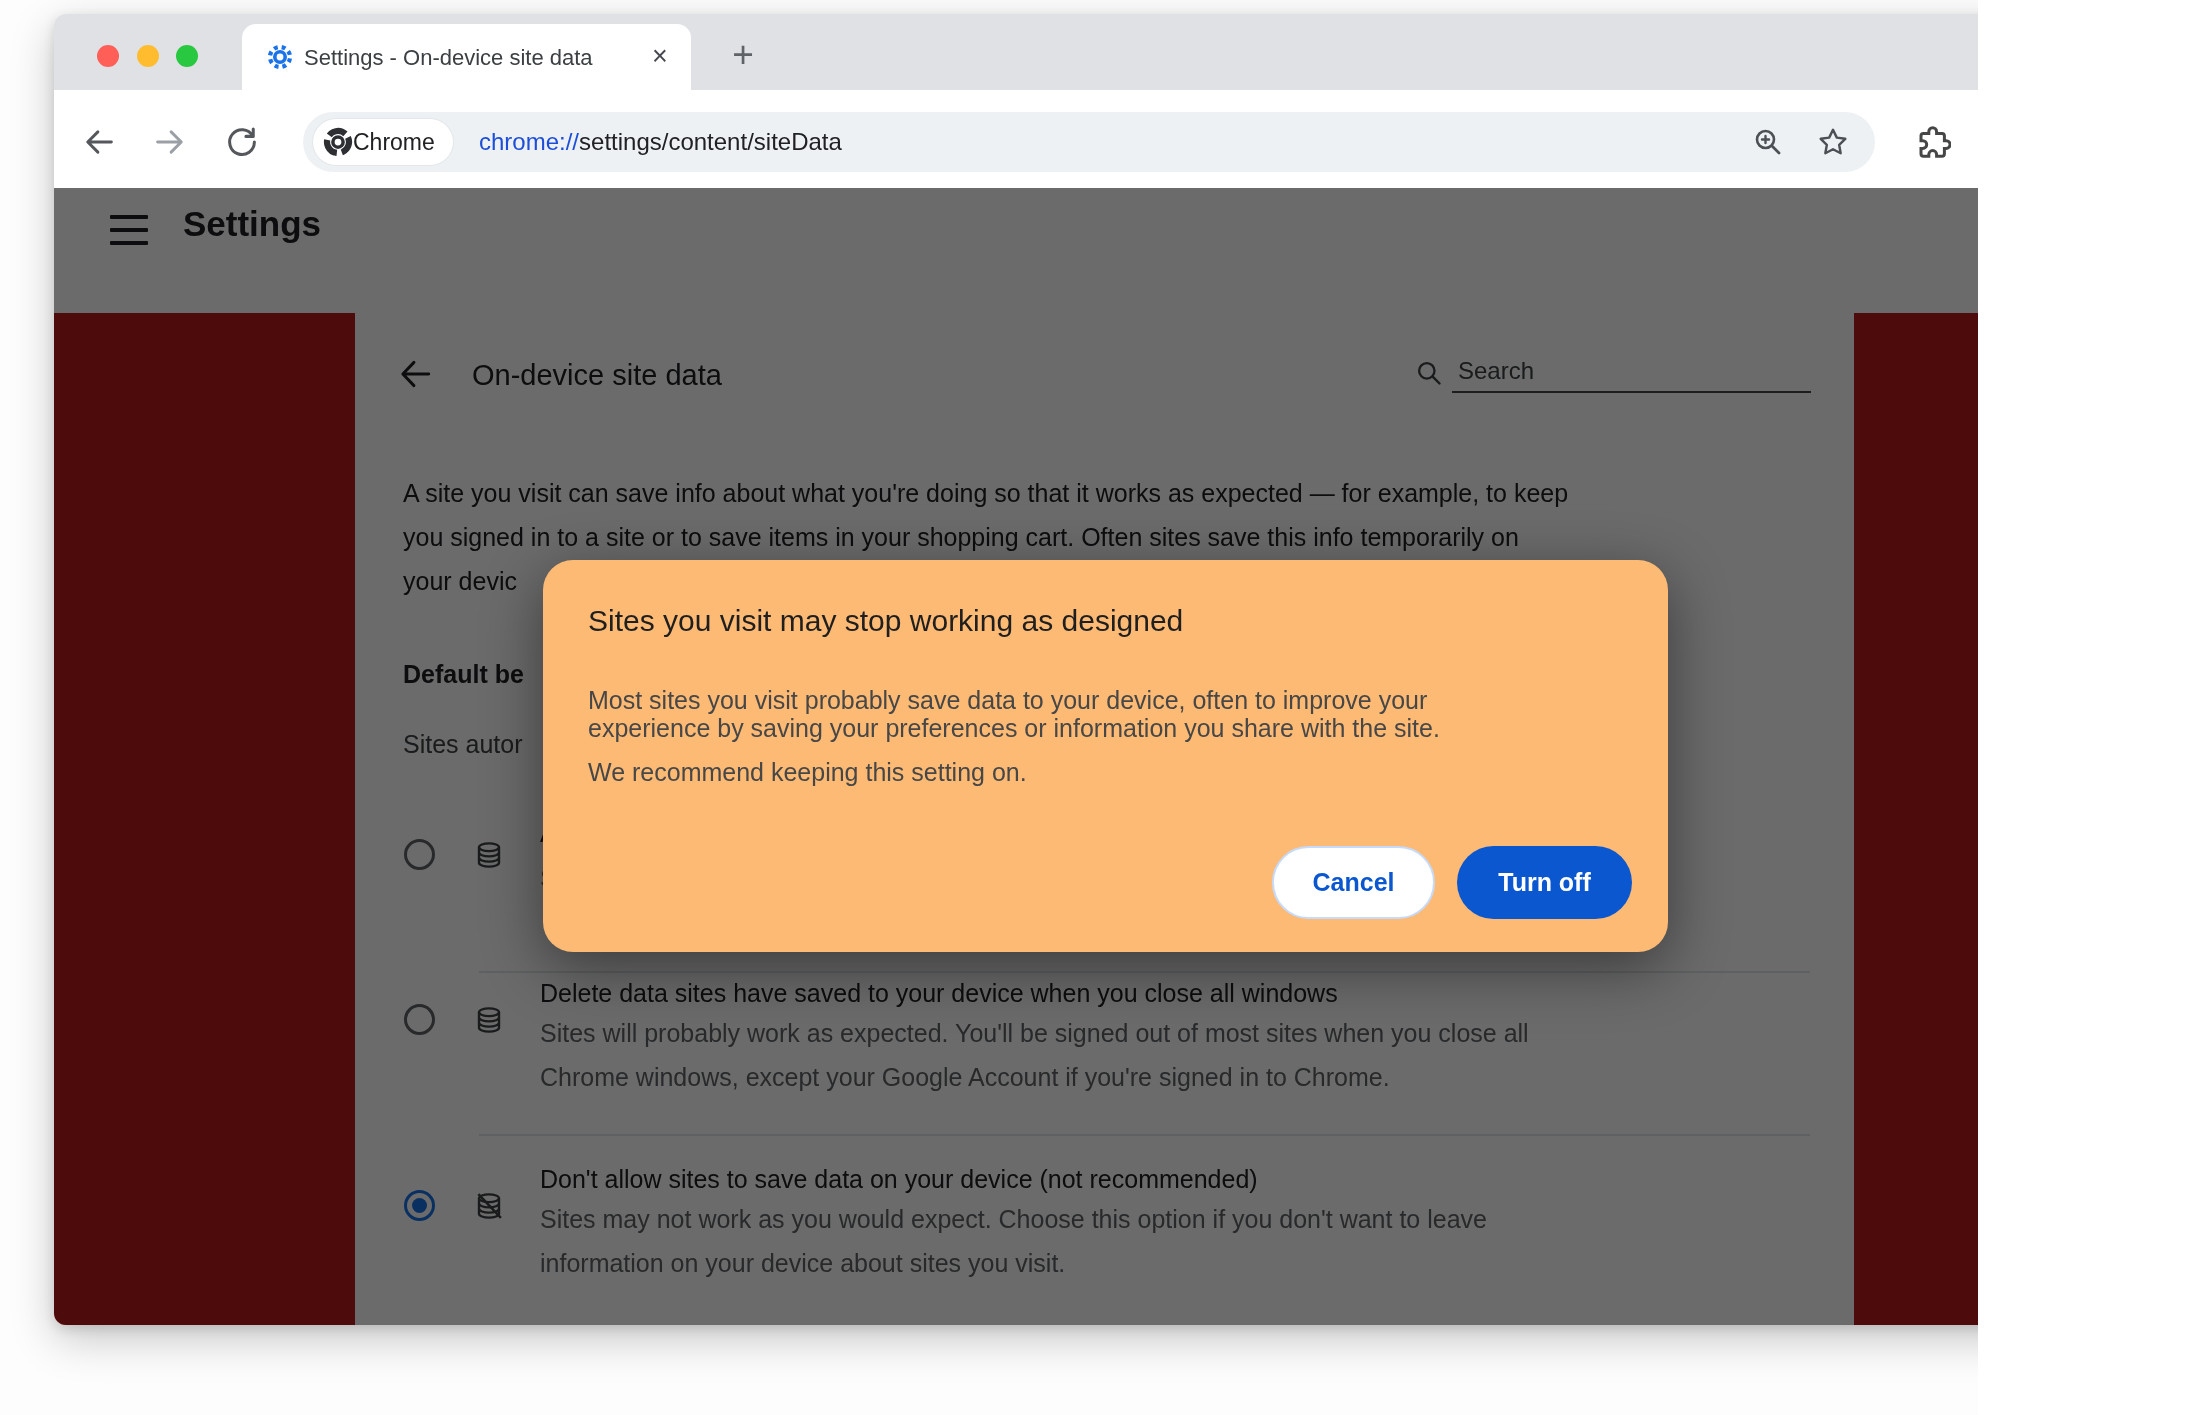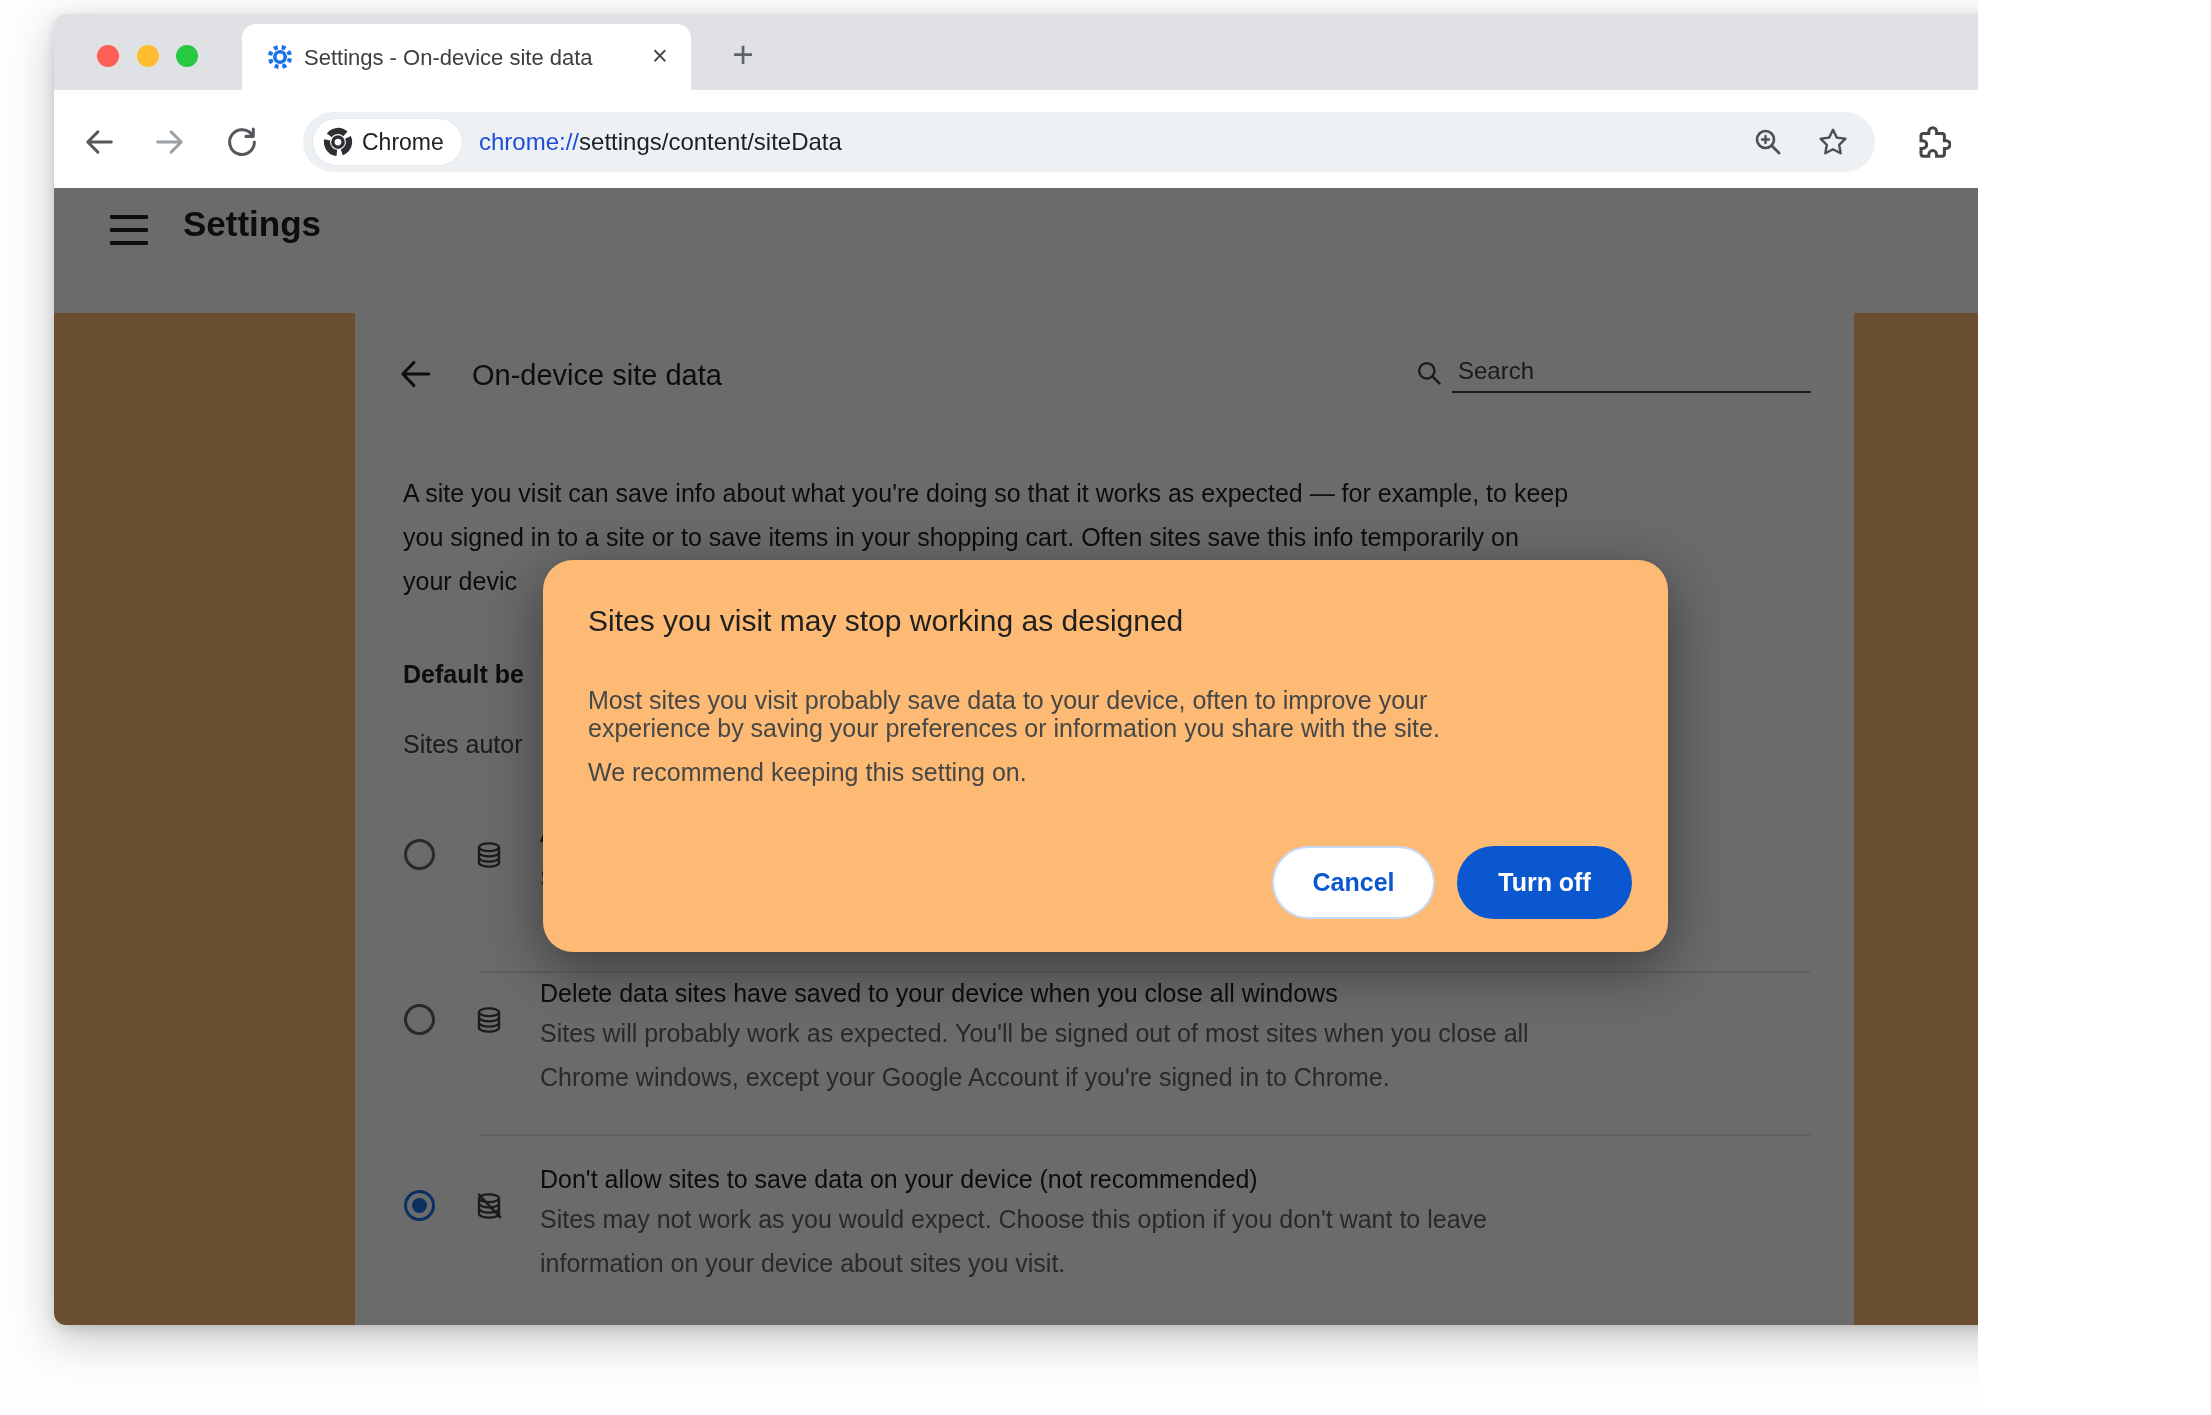--- a/index.html
+++ b/index.html
@@ -20,35 +20,35 @@
   .tab-close{position:absolute;left:400px;top:15px;width:36px;height:36px;border-radius:50%;
     font-size:27px;color:#45484d;text-align:center;line-height:34px;}
   .newtab{position:absolute;left:671px;top:24px;width:36px;height:36px;border-radius:50%;
     font-size:37px;color:#5f6368;text-align:center;line-height:34px;font-weight:300;}
   .chevron-btn{position:absolute;left:2036px;top:16px;width:54px;height:54px;border-radius:14px;background:#e9eaec;}
   
   .toolbar{position:absolute;left:0;top:76px;width:100%;height:98px;background:#ffffff;}
   .omnibox{position:absolute;left:249px;top:22px;width:1572px;height:60px;border-radius:30px;background:#eef1f4;}
   .chip{position:absolute;left:10px;top:7px;height:46px;border-radius:23px;background:#ffffff;
     display:flex;align-items:center;padding:0 18px 0 10px;box-shadow:0 0 0 1px rgba(0,0,0,0.04);}
-  .chip-label{font-size:23px;color:#202124;font-weight:500;margin-left:9px;}
+  .chip-label{font-size:23px;color:#202124;font-weight:500;}
   .url{position:absolute;left:176px;top:0;height:60px;line-height:60px;font-size:24px;white-space:nowrap;}
   .url .scheme{color:#1d4ed8;}
   .url .rest{color:#202124;}
   .tool-icon{position:absolute;width:44px;height:44px;display:flex;align-items:center;justify-content:center;}
   .divider-v{position:absolute;left:1932px;top:32px;width:3px;height:40px;background:#d6d9dc;border-radius:2px;}
   .avatar{position:absolute;left:1965px;top:12px;width:40px;height:40px;border-radius:50%;overflow:hidden;
     background:
       radial-gradient(circle at 50% 34%, #b98a64 0 31%, rgba(0,0,0,0) 32%),
       linear-gradient(180deg,#d9d3c9 0 30%, #cfc7bb 30% 55%, #a9c4e0 55%);}
   .dots{position:absolute;left:2044px;top:14px;width:36px;height:36px;display:flex;flex-direction:column;
     align-items:center;justify-content:center;gap:6px;}
   .dot{width:5px;height:5px;border-radius:50%;background:#5f6368;}
   
-  .content{position:absolute;left:0;top:174px;width:100%;height:1137px;background:#fdba74;}
+  .content{position:absolute;left:0;top:174px;width:100%;height:1137px;background:#b91c1c;}
   .settings-header{position:absolute;left:0;top:0;width:100%;height:125px;background:#ffffff;}
   .hamburger{position:absolute;left:56px;top:24px;width:38px;height:30px;display:flex;flex-direction:column;justify-content:space-between;padding:3px 0;}
   .hamburger span{display:block;height:4px;background:#202124;border-radius:1px;}
   .settings-title{position:absolute;left:129px;top:16px;font-size:35px;font-weight:600;color:#202124;}
   .card{position:absolute;left:301px;top:125px;width:1499px;height:1012px;background:#ffffff;}
   .page-heading{position:absolute;left:117px;top:46px;font-size:29px;color:#202124;}
   .pg-search-label{position:absolute;left:1103px;top:44px;font-size:24px;color:#3c4043;}
   .pg-underline{position:absolute;left:1097px;top:78px;width:359px;height:2px;background:#42464b;}
   .para-line{position:absolute;left:48px;font-size:25px;color:#202124;line-height:44px;white-space:nowrap;}
   .frag-bold{position:absolute;left:48px;font-size:25px;color:#202124;font-weight:600;white-space:nowrap;}

